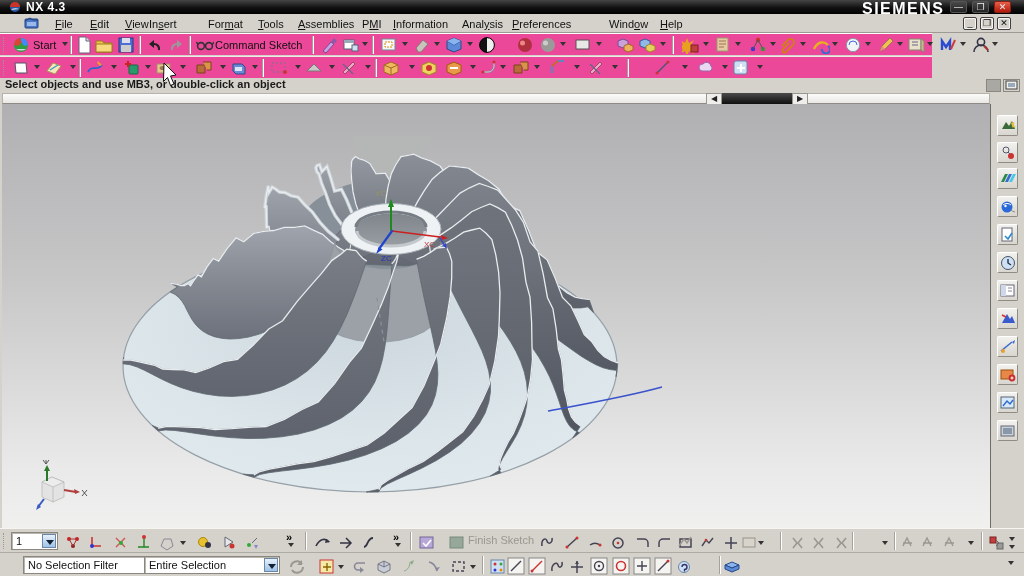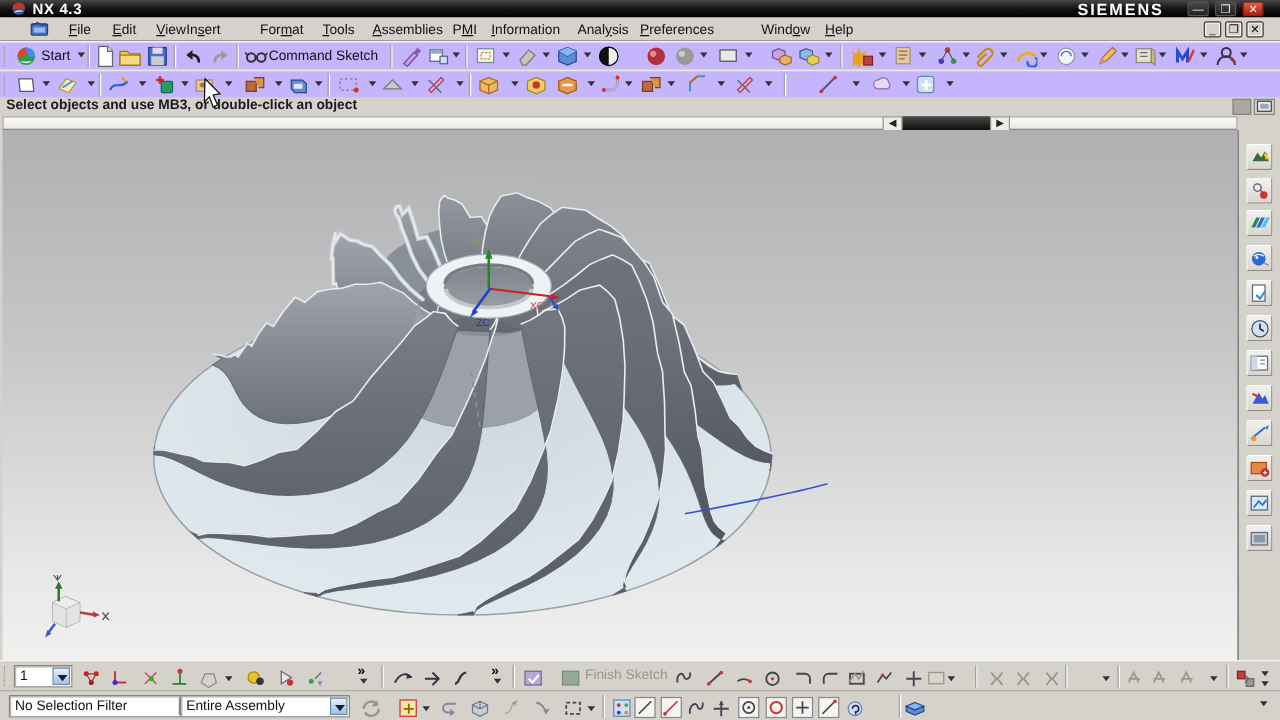--- a/index.html
+++ b/index.html
@@ -1,28 +1,28 @@
 <!DOCTYPE html>
 <html><head><meta charset="utf-8"><style>
 *{box-sizing:border-box;margin:0;padding:0}
 html,body{width:1024px;height:576px;overflow:hidden;font-family:"Liberation Sans",sans-serif}
 body{background:#d5d2cb;position:relative}
 .abs{position:absolute}
 
 #title{left:0;top:0;width:1024px;height:14px;background:linear-gradient(#454545,#111 55%,#000);color:#fff}
 #title .nx{position:absolute;left:26px;top:0px;font-size:12px;font-weight:bold;letter-spacing:.5px}
-#title .siemens{position:absolute;left:862px;top:0px;font-size:13px;font-weight:bold;letter-spacing:1.5px}
+#title .siemens{position:absolute;left:862px;top:0px;font-size:16px;font-weight:bold;letter-spacing:1.5px}
 .tbtn{position:absolute;top:1px;width:17px;height:12px;border-radius:2px;border:1px solid #555;background:linear-gradient(#4a4a4a,#222);color:#eee;font-size:9px;line-height:10px;text-align:center}
 
 #menu{left:0;top:14px;width:1024px;height:19px;background:#d5d2cb;border-bottom:1px solid #9d9a93;font-size:11px;color:#111}
 #menu span.mi{position:absolute;top:4px}
 #menu u{text-decoration:underline}
 .wbtn{position:absolute;top:3px;width:14px;height:13px;background:#d5d2cb;border:1px solid #404040;border-radius:2px;font-size:9px;line-height:11px;text-align:center;color:#111;box-shadow:inset 0 0 0 1px #f5f5f5}
 
-.tb{left:0;width:1024px;height:22px;background:#c4b5fd}
+.tb{left:0;width:932px;height:22px;background:#ec4899}
 .grip{position:absolute;left:3px;top:3px;width:3px;height:16px;border-left:1px dotted #9a978f}
 .sep{position:absolute;top:2px;width:2px;height:18px;border-left:1px solid #a5a29b;border-right:1px solid #fff}
 .ic{position:absolute;top:2px;width:18px;height:18px}
 .dd{position:absolute;top:8px;width:0;height:0;border-left:3px solid transparent;border-right:3px solid transparent;border-top:4px solid #333}
 .lbl{position:absolute;top:5px;font-size:11px;color:#111}
 
 #prompt{left:0;top:78px;width:1024px;height:14px;background:#d5d2cb;font-size:11px;font-weight:bold;color:#1a1a1a}
 #pstrip{left:2px;top:93px;width:988px;height:11px;background:linear-gradient(#fbfbfa,#e9e8e5);border:1px solid #b5b2ab;border-bottom:1px solid #8e8b84}
 
 #vp{left:2px;top:104px;width:988px;height:424px;background:linear-gradient(#b0b0b2,#c6c6c7 40%,#e9e9e9 85%,#f0f0ef)}
@@ -685,26 +685,26 @@
     <span class="sep" style="left:981px;top:3px"></span>
     <svg class="ic" style="left:988px;top:5px" width="18" height="18">
       <rect x="2" y="3" width="6" height="6" fill="#c04040" stroke="#802020"></rect>
       <rect x="9" y="9" width="6" height="6" fill="#9a9a98" stroke="#666"></rect>
       <path d="M8 6l3 3M8 12l3-3" stroke="#666"></path>
     </svg>
     <span class="dd" style="left:1009px;top:8px"></span>
     <span class="dd" style="left:1009px;top:16px"></span>
   </div>
 <div class="abs" id="bbar2">
-    <span class="combo" style="left:7px;top:3px;width:152px">
+    <span class="combo" style="left:23px;top:3px;width:152px">
       <span class="tx">No Selection Filter</span>
       <span class="cbtn"></span>
     </span>
     <span class="combo" style="left:144px;top:3px;width:136px">
-      <span class="tx">Entire Assembly</span>
+      <span class="tx">Entire Selection</span>
       <span class="cbtn"></span>
     </span>
     <svg class="ic" style="left:288px;top:5px" width="18" height="18">
       <path d="M3 9a6 6 0 0 1 11-3M15 9a6 6 0 0 1-11 3" fill="none" stroke="#9a978f" stroke-width="2"></path>
       <path d="M14 2v5h-5z" fill="#9a978f"></path>
     </svg>
     <svg class="ic" style="left:318px;top:5px" width="18" height="18">
       <rect x="2" y="2" width="13" height="13" fill="#f5e9a8" stroke="#c33"></rect>
       <path d="M5 9h8M9 5v8" stroke="#860" stroke-width="1.4"></path>
     </svg>

